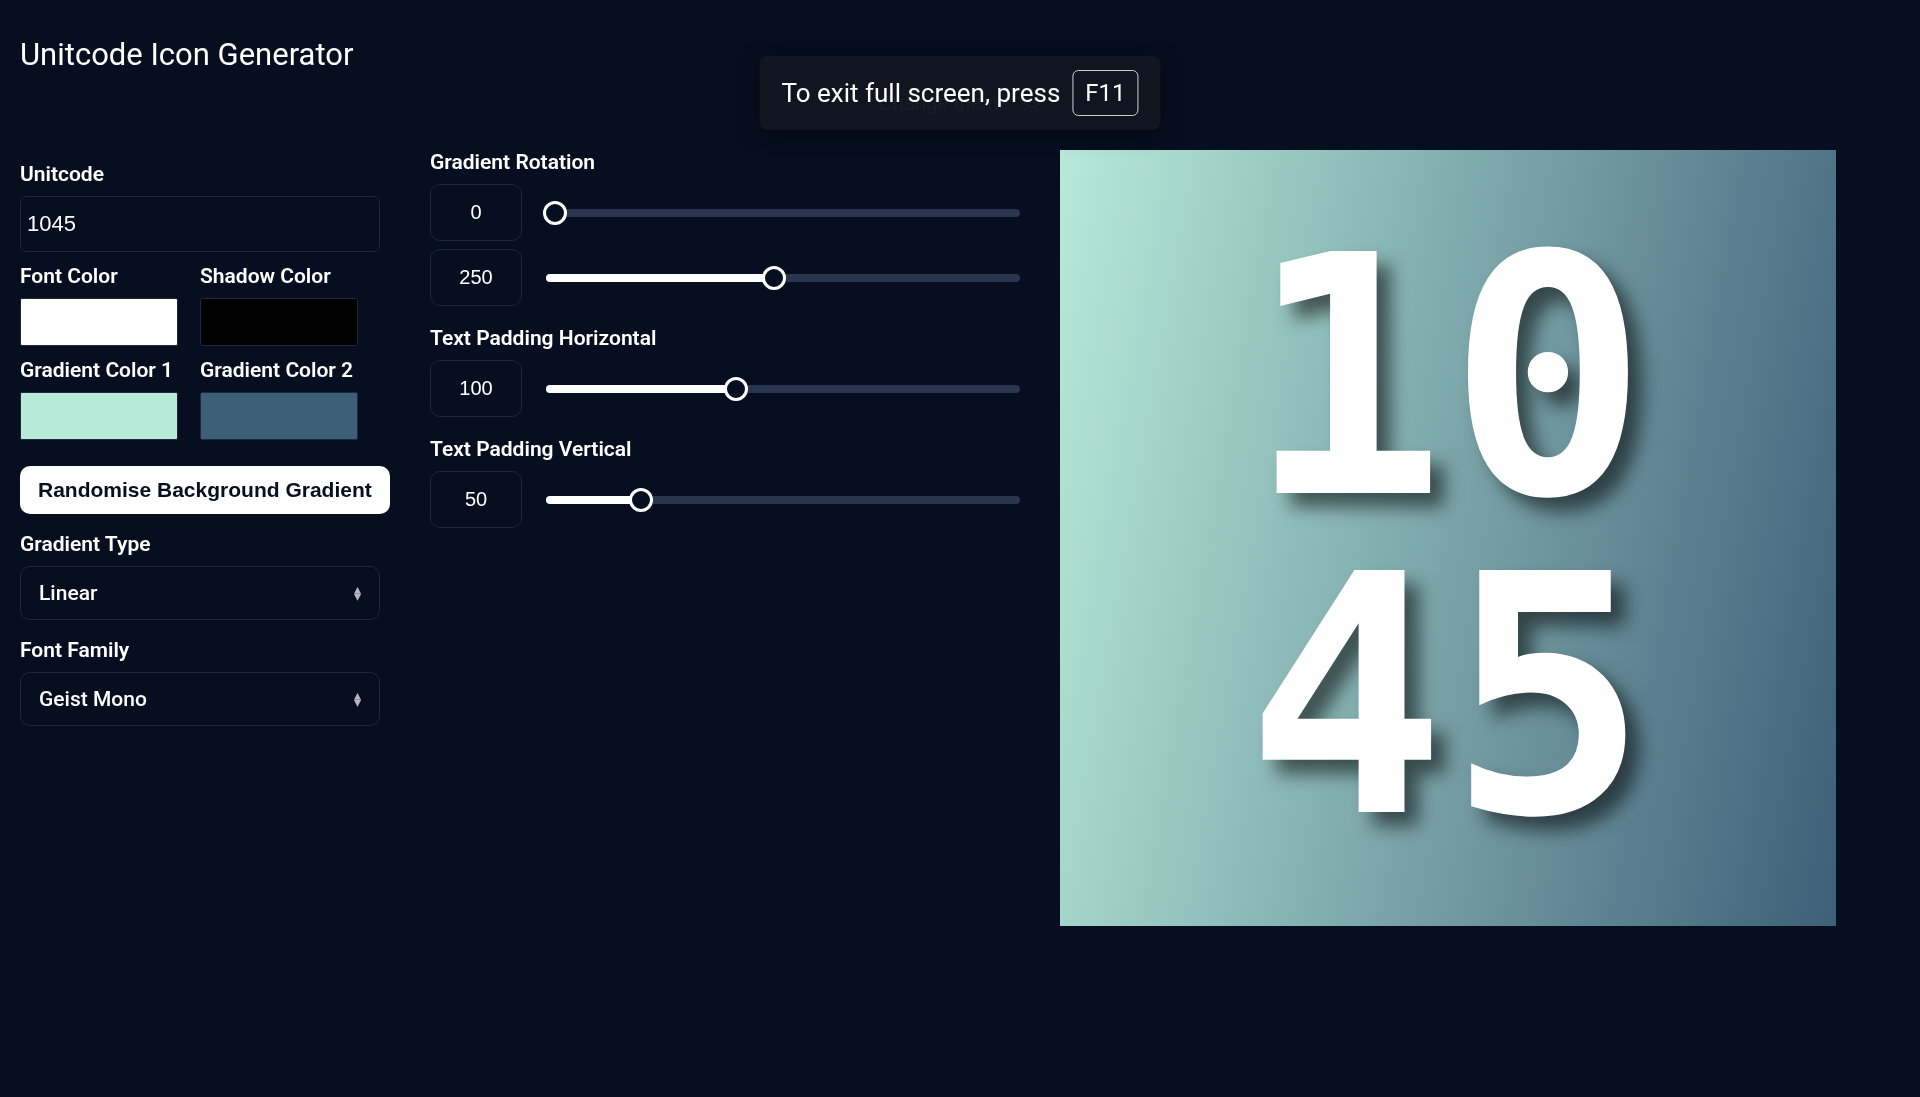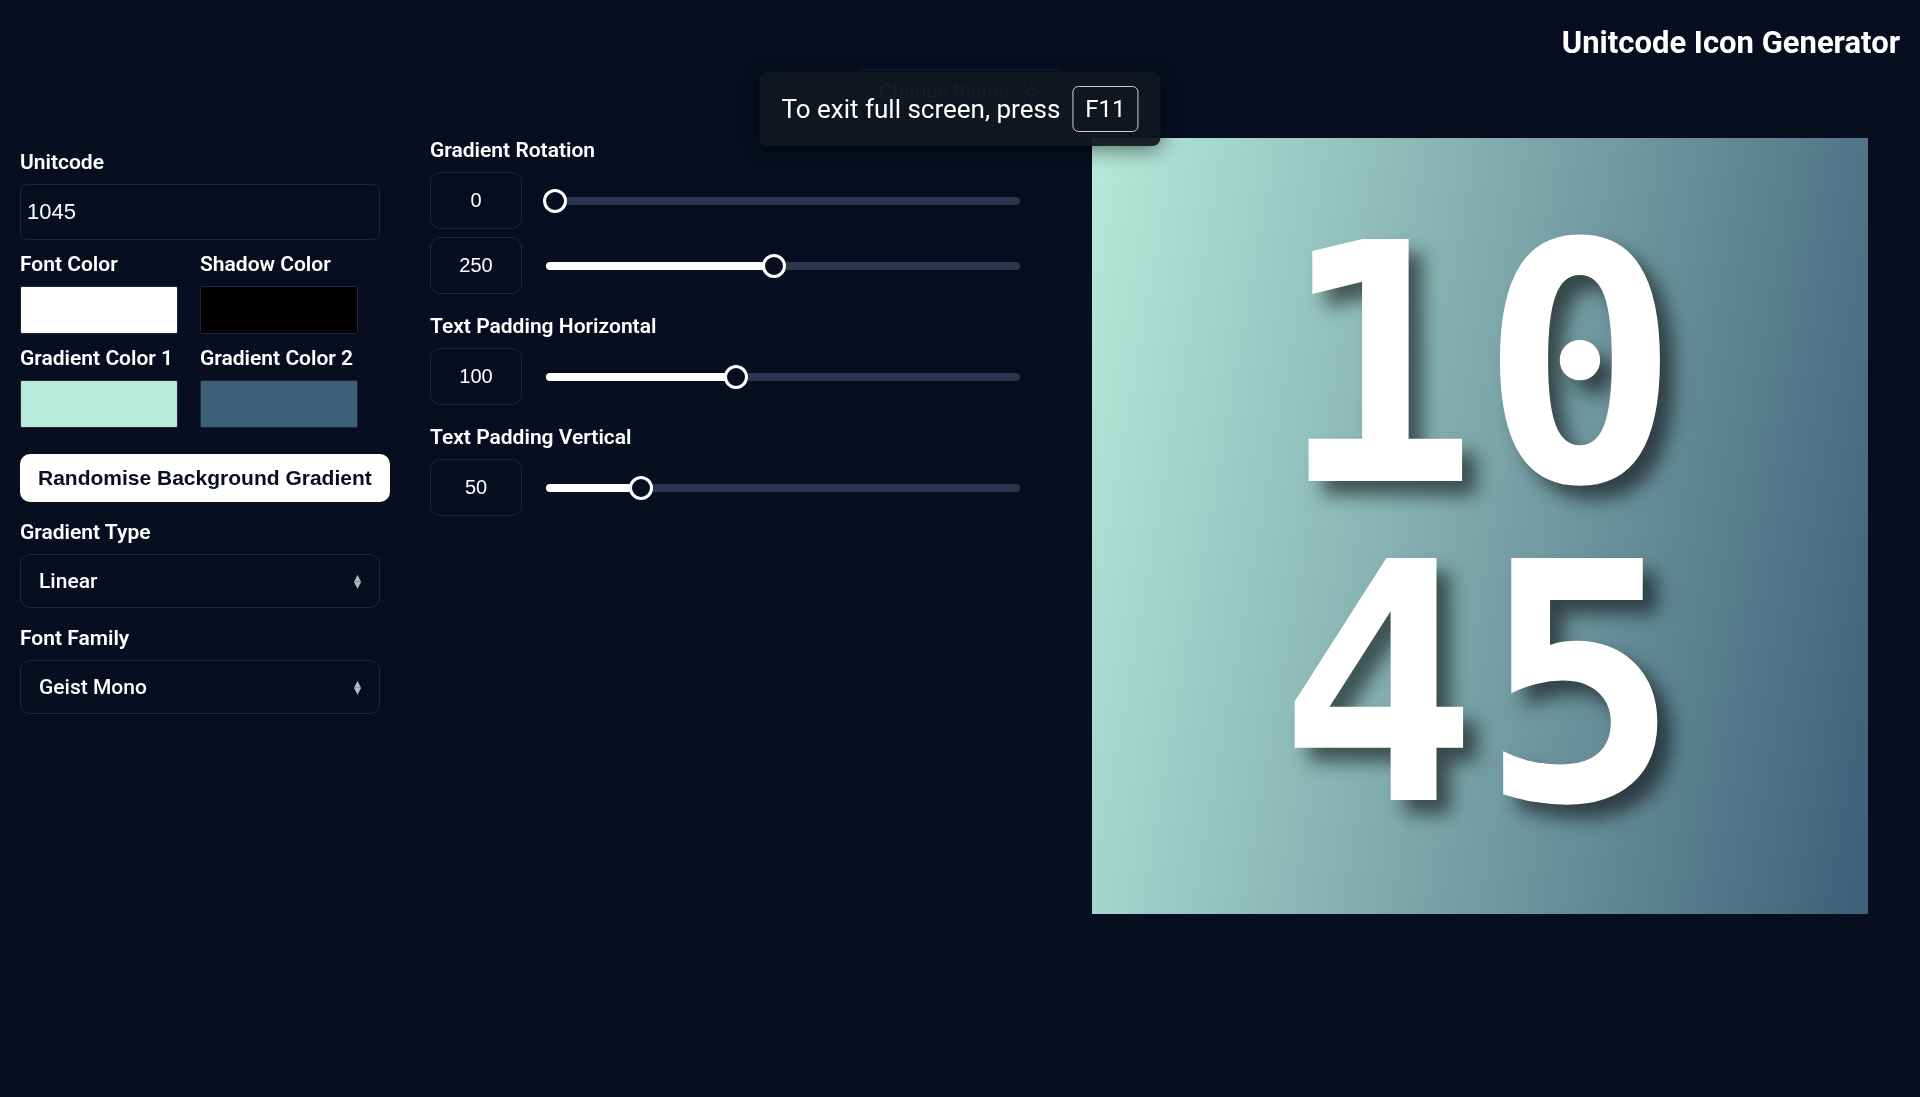--- a/index.html
+++ b/index.html
@@ -11,24 +11,25 @@
   height: 1097px;
   overflow: hidden;
 }
 .page {
   position: relative;
   width: 100%;
   height: 100%;
   padding: 24px 20px;
 }
 .page-title {
-  text-align: right;
+  text-align: left;
   font-size: 31px;
-  font-weight: 700;
+  font-weight: 400;
   margin-bottom: 8px;
+  margin-top: 12px;
 }
 .theme-row {
   display: flex;
   justify-content: center;
   margin-bottom: 24px;
 }
 .theme-btn {
   border: 1px solid #2a3550;
   background: transparent;
   color: #e6e9ef;
@@ -44,21 +45,21 @@
 }
 .theme-btn .sun-icon {
   width: 22px; height: 22px;
 }
 .columns {
   display: flex;
   gap: 40px;
 }
 .col-left { width: 370px; }
 .col-mid  { width: 590px; }
-.col-right { flex: 1; display:flex; justify-content:center; }
+.col-right { flex: 1; display:flex; }
 
 .label {
   font-size: 21px;
   font-weight: 600;
   margin-bottom: 10px;
   margin-top: 18px;
 }
 .label:first-child { margin-top: 12px; }
 
 .text-input {
@@ -176,21 +177,21 @@
   font-weight: 800;
   color: #fff;
   line-height: 0.96;
   letter-spacing: 2px;
   text-align: center;
   text-shadow: 14px 14px 18px rgba(0,0,0,0.55);
   font-family: "SF Mono", ui-monospace, Menlo, Consolas, monospace;
 }
 .overlay {
   position: absolute;
-  top: 72px;
+  top: 56px;
   left: 50%;
   transform: translateX(-50%);
   background: rgba(18,22,32,0.95);
   color: #fff;
   border-radius: 8px;
   padding: 14px 22px;
   font-size: 26px;
   display: flex;
   align-items: center;
   gap: 12px;

